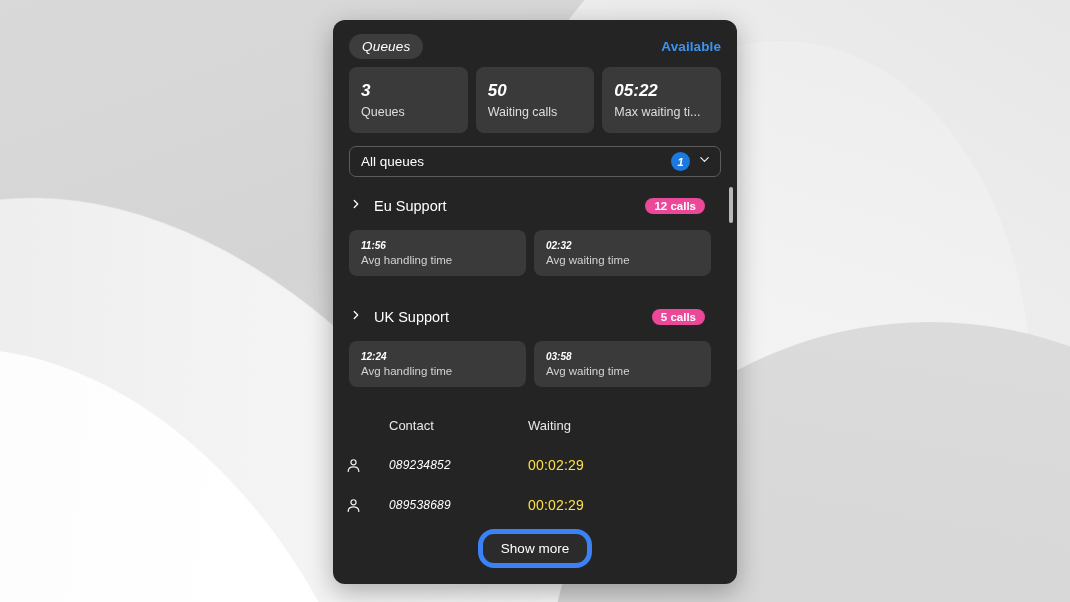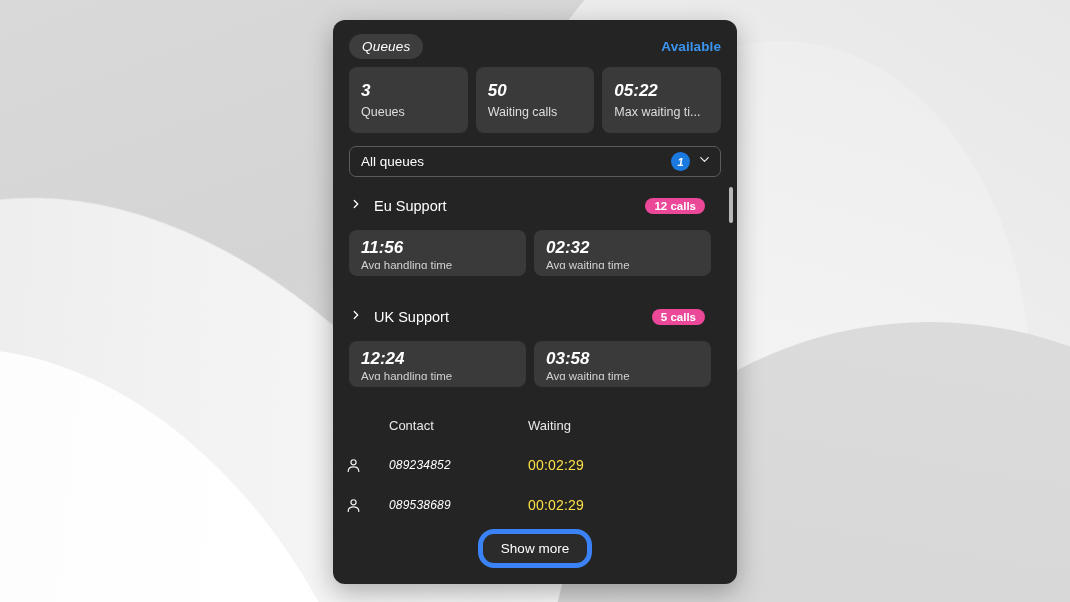--- a/index.html
+++ b/index.html
@@ -207,21 +207,21 @@
     white-space: nowrap;
     margin-left: 44px;
   }
   .queue-stats {
     display: flex;
     gap: 8px;
     margin-top: 9px;
     padding-right: 10px;
   }
   .queue-stats .stat-card { height: 46px; padding: 7px 12px; }
-  .queue-stats .stat-value { font-size: 17px; }
+  .queue-stats .stat-value { font-size: 10px; }
   .queue-stats .stat-label { font-size: 11.5px; color: #d2d2d2; margin-top: 1px; }
 
   
   .contact-table { padding: 0 0; margin-top: 18px; }
   .contact-row {
     display: grid;
     grid-template-columns: 40px 155px 1fr;
     align-items: center;
     height: 40px;
   }

